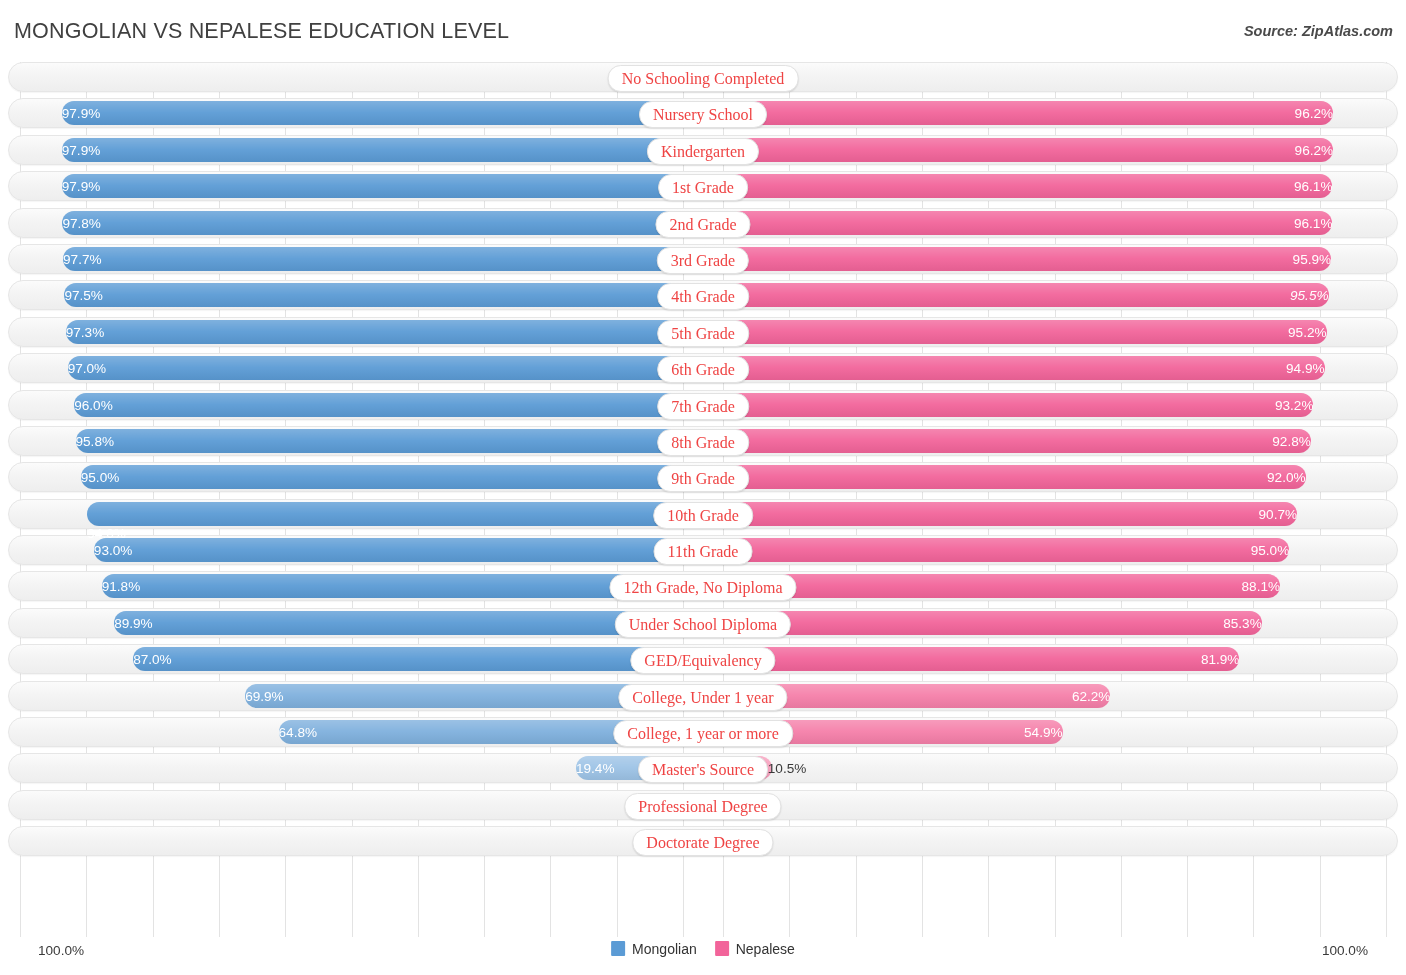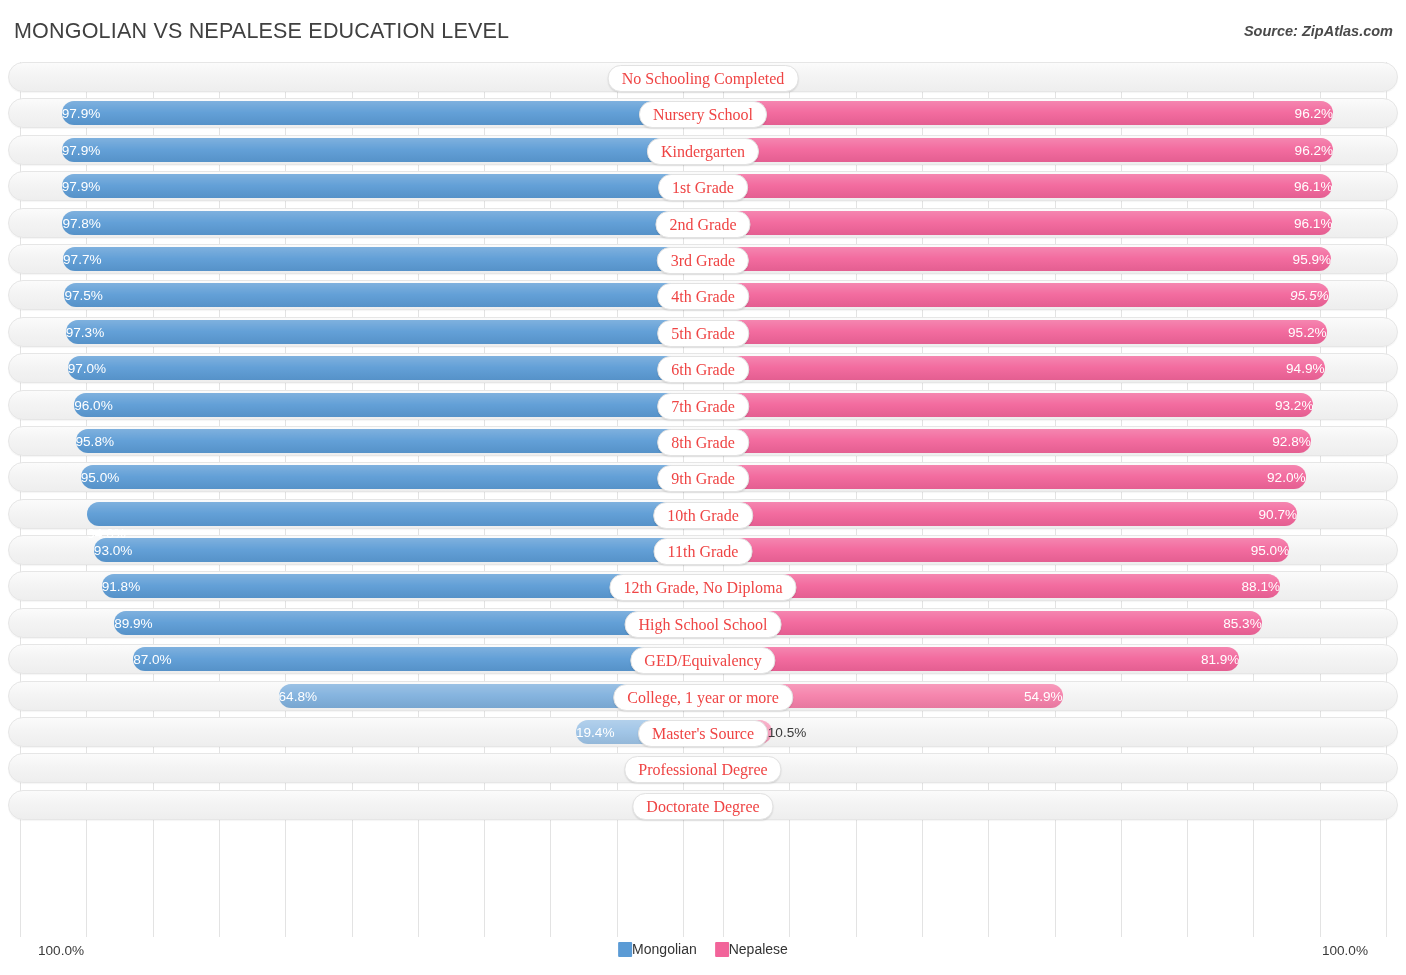--- a/index.html
+++ b/index.html
@@ -172,21 +172,22 @@
     position: absolute;
     left: 50%;
     transform: translateX(-50%);
     top: 4px;
     display: flex;
     align-items: center;
     gap: 18px;
   }
   .legend-item {
     display: flex;
-    align-items: flex-end;
+    align-items: flex-start;
+    gap: 7px;
     font-size: 14px;
     color: #333333;
   }
   .swatch {
     width: 14px;
     height: 15px;
     border-radius: 1px;
     display: inline-block;
   }
 </style>
@@ -327,28 +328,35 @@
         <div class="bar bar-right" style="width: 577.055px;"></div>
         <div class="val val-in-left" style="right: auto; left: 92.71px; text-align: left; transform: translateX(0px);">91.8%</div>
         <div class="val val-in-right" style="left: auto; right: 116.945px;">88.1%</div>
         <div class="pill">12th Grade, No Diploma</div>
       </div>
       <div class="row">
         <div class="bar bar-left" style="width: 588.845px;"></div>
         <div class="bar bar-right" style="width: 558.715px;"></div>
         <div class="val val-in-left" style="right: auto; left: 105.155px; text-align: left; transform: translateX(0px);">89.9%</div>
         <div class="val val-in-right" style="left: auto; right: 135.285px;">85.3%</div>
-        <div class="pill">High School School</div>
+        <div class="pill">Under School Diploma</div>
       </div>
       <div class="row">
         <div class="bar bar-left" style="width: 569.85px;"></div>
         <div class="bar bar-right" style="width: 536.445px;"></div>
         <div class="val val-in-left" style="right: auto; left: 124.15px; text-align: left; transform: translateX(0px);">87.0%</div>
         <div class="val val-in-right" style="left: auto; right: 157.555px;">81.9%</div>
         <div class="pill">GED/Equivalency</div>
+      </div>
+      <div class="row">
+        <div class="bar bar-left mid" style="width: 457.845px;"></div>
+        <div class="bar bar-right mid" style="width: 407.41px;"></div>
+        <div class="val val-in-left" style="right: auto; left: 236.155px; text-align: left; transform: translateX(0px);">69.9%</div>
+        <div class="val val-in-right" style="left: auto; right: 286.59px;">62.2%</div>
+        <div class="pill">College, Under 1 year</div>
       </div>
       <div class="row">
         <div class="bar bar-left mid" style="width: 424.44px;"></div>
         <div class="bar bar-right mid" style="width: 359.595px;"></div>
         <div class="val val-in-left" style="right: auto; left: 269.56px; text-align: left; transform: translateX(0px);">64.8%</div>
         <div class="val val-in-right" style="left: auto; right: 334.405px;">54.9%</div>
         <div class="pill">College, 1 year or more</div>
       </div>
       <div class="row">
         <div class="bar bar-left light" style="width: 127.07px;"></div>

